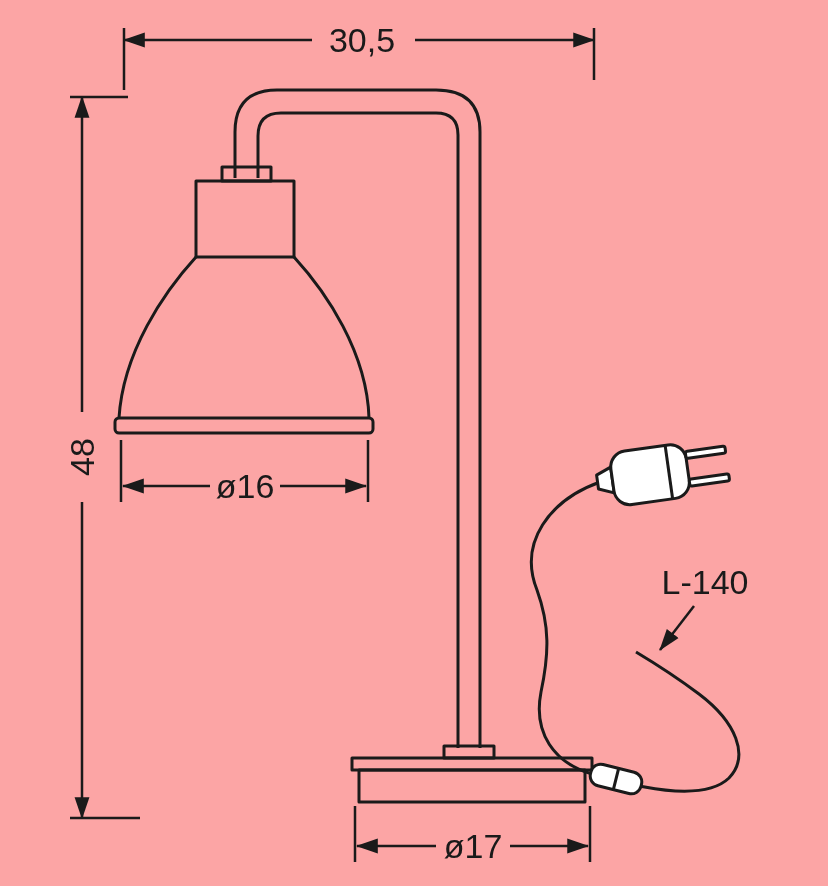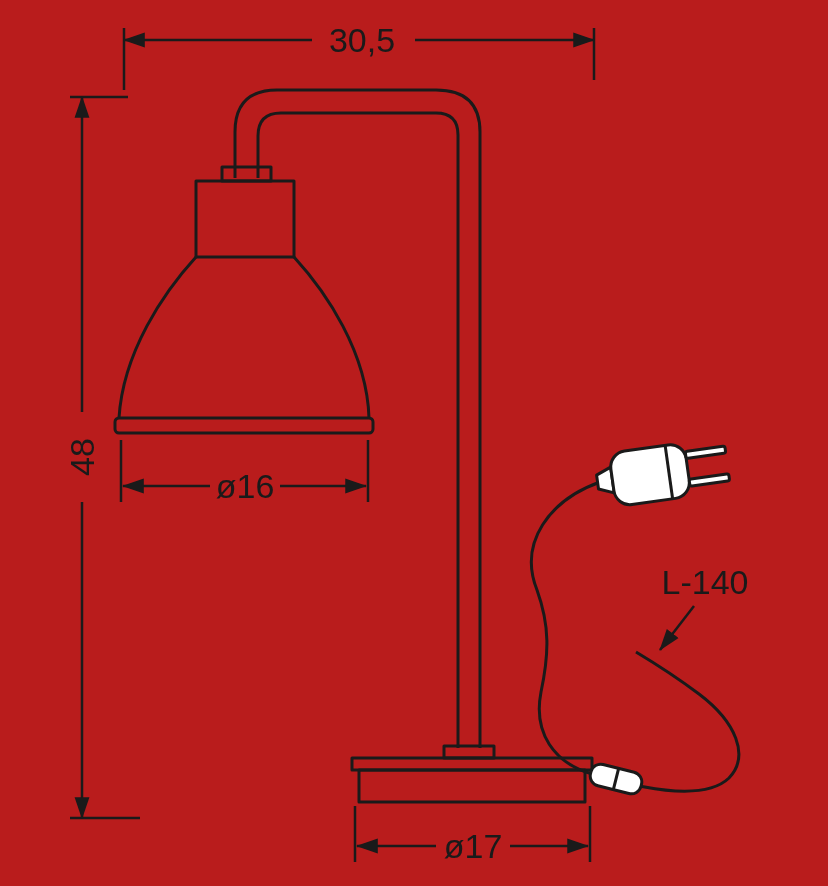--- a/index.html
+++ b/index.html
@@ -1,19 +1,19 @@
 <!DOCTYPE html>
 <html><head>
 <meta charset="utf-8">
 <style>
   html,body{margin:0;padding:0;background:#ffffff;}
   .stage{
     position:relative;
     width:828px;height:886px;
-    background:#b91c1c;
+    background:#fca5a5;
     overflow:hidden;
     font-family:"Liberation Sans", sans-serif;
   }
   svg{display:block;}
   .obj{stroke:#1a1a1a;stroke-width:3;fill:none;stroke-linecap:butt;stroke-linejoin:round;}
   .obj .filled{fill:#ffffff;}
   .dim{stroke:#1a1a1a;stroke-width:2.5;fill:none;}
   .dim-text{
     font-family:"Liberation Sans", sans-serif;
     font-size:34px;

